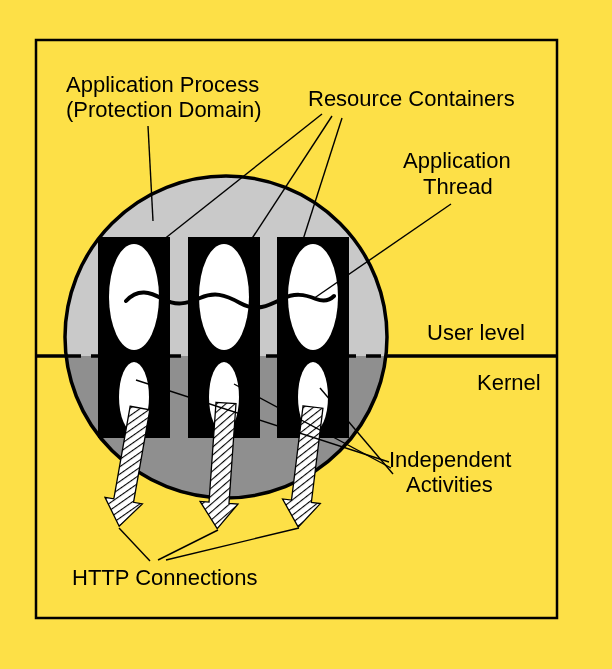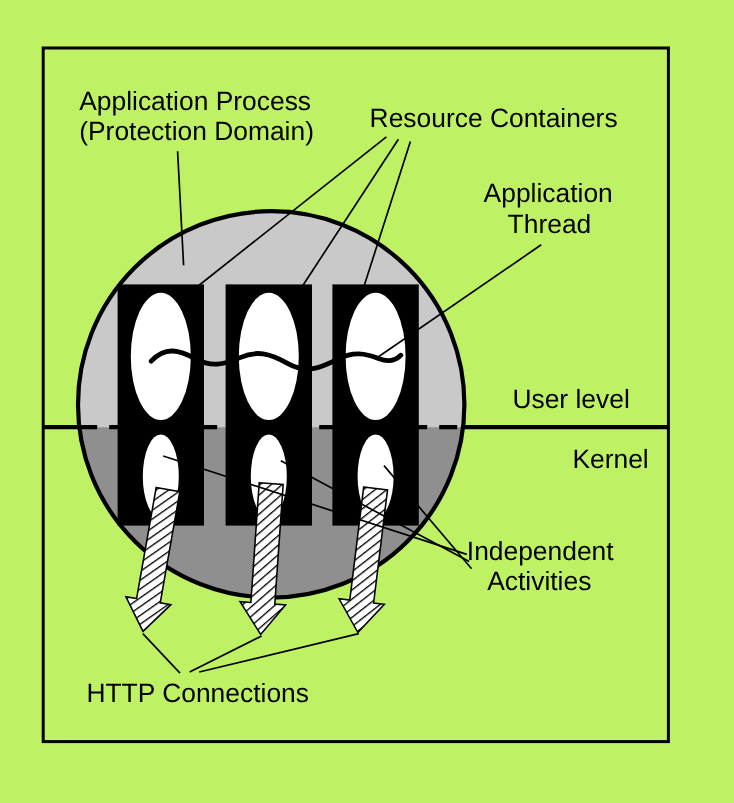--- a/index.html
+++ b/index.html
@@ -4,21 +4,21 @@
 <style>
   html, body {
     margin: 0;
     padding: 0;
     background: #ffffff;
   }
   .canvas {
     position: relative;
     width: 612px;
     height: 669px;
-    background: #bef264;
+    background: #fde047;
     font-family: "Liberation Sans", sans-serif;
   }
   svg text {
     font-family: "Liberation Sans", sans-serif;
     font-size: 22px;
     fill: #000000;
   }
 </style>
 </head>
 <body>

